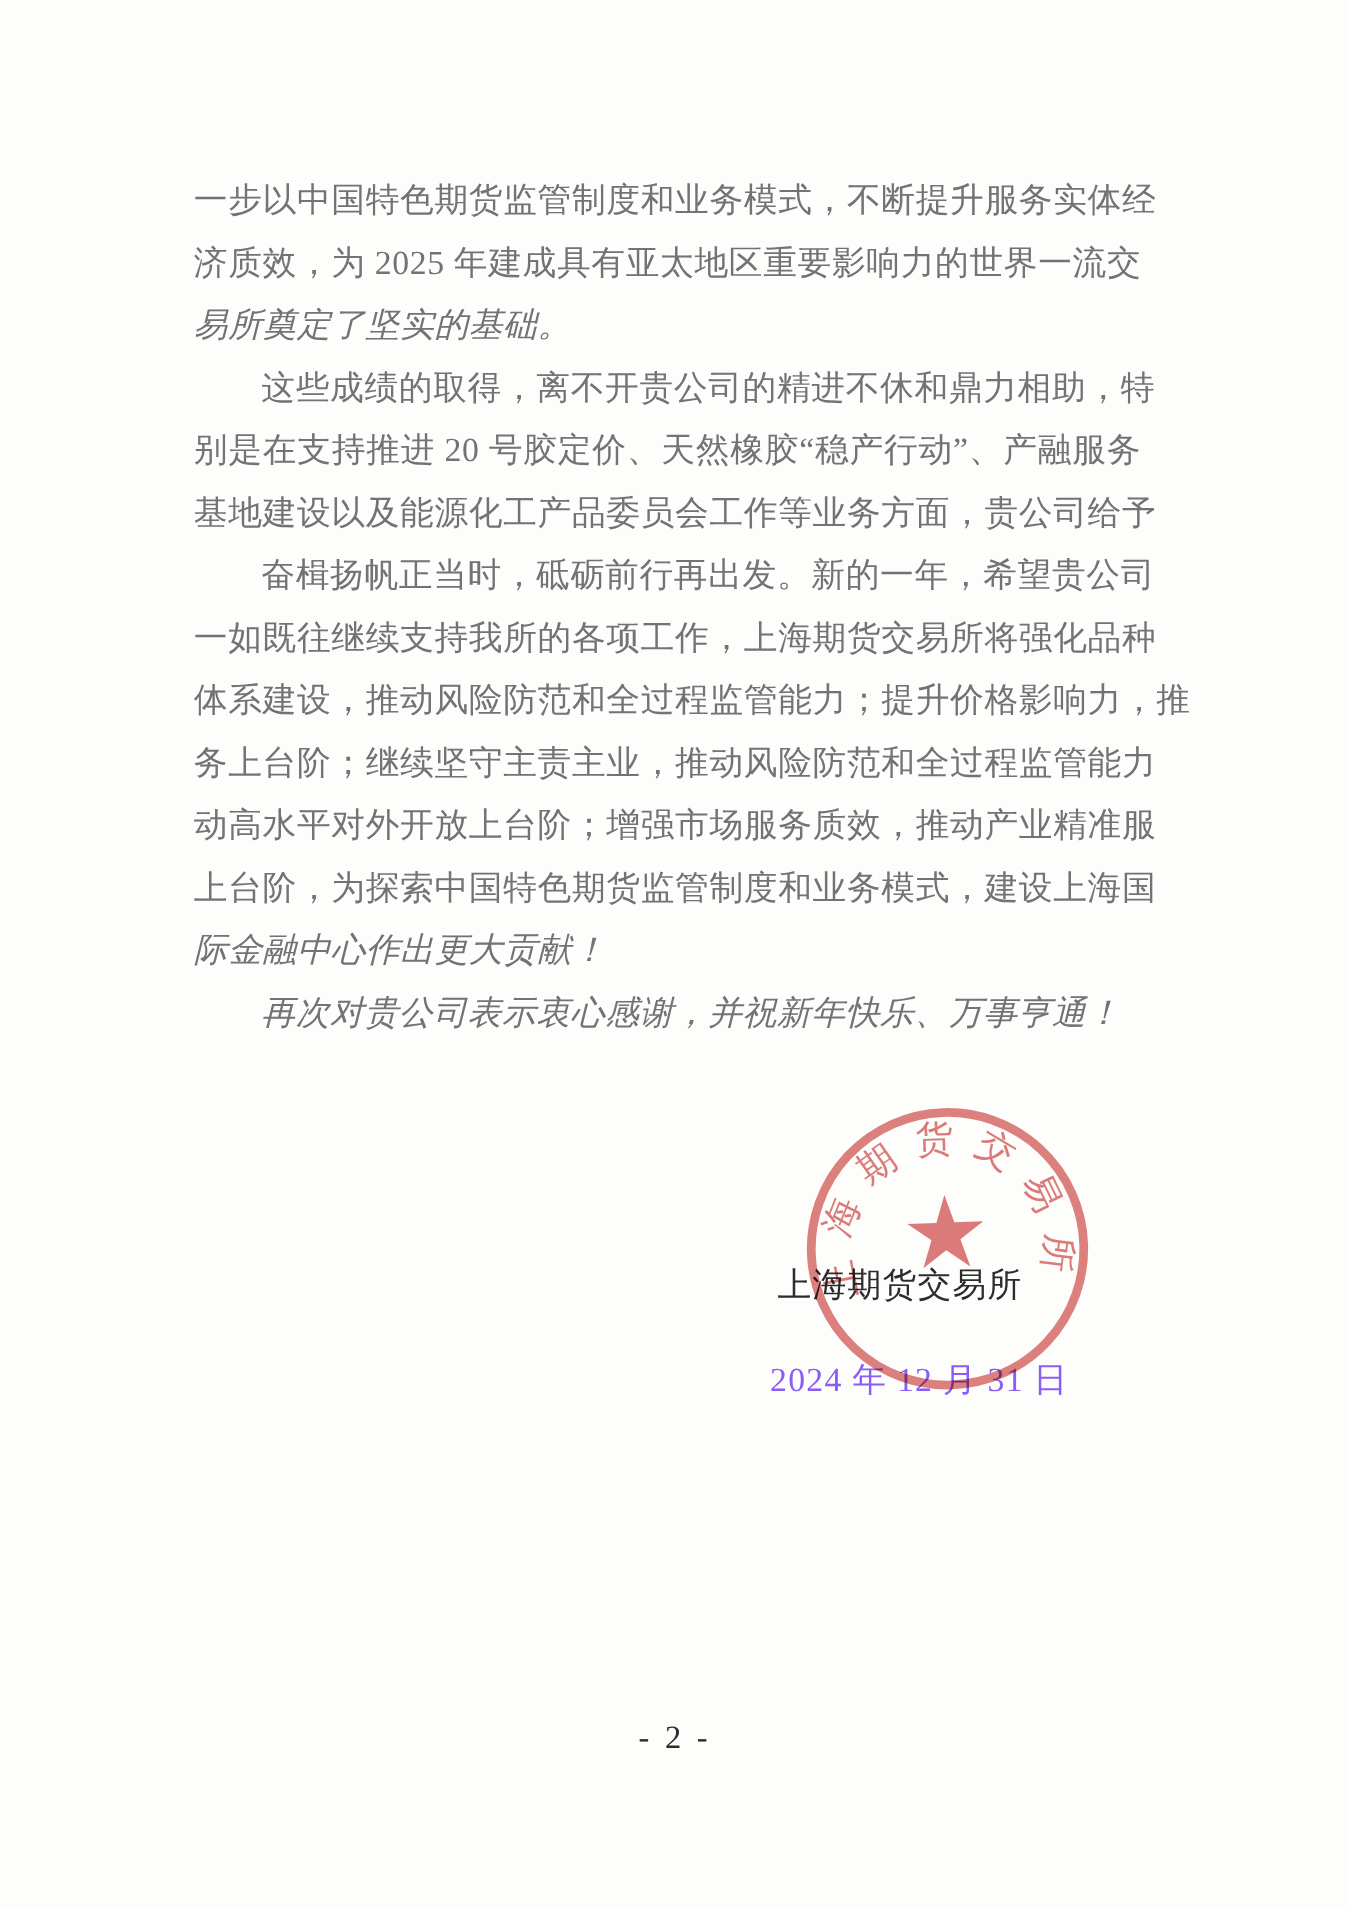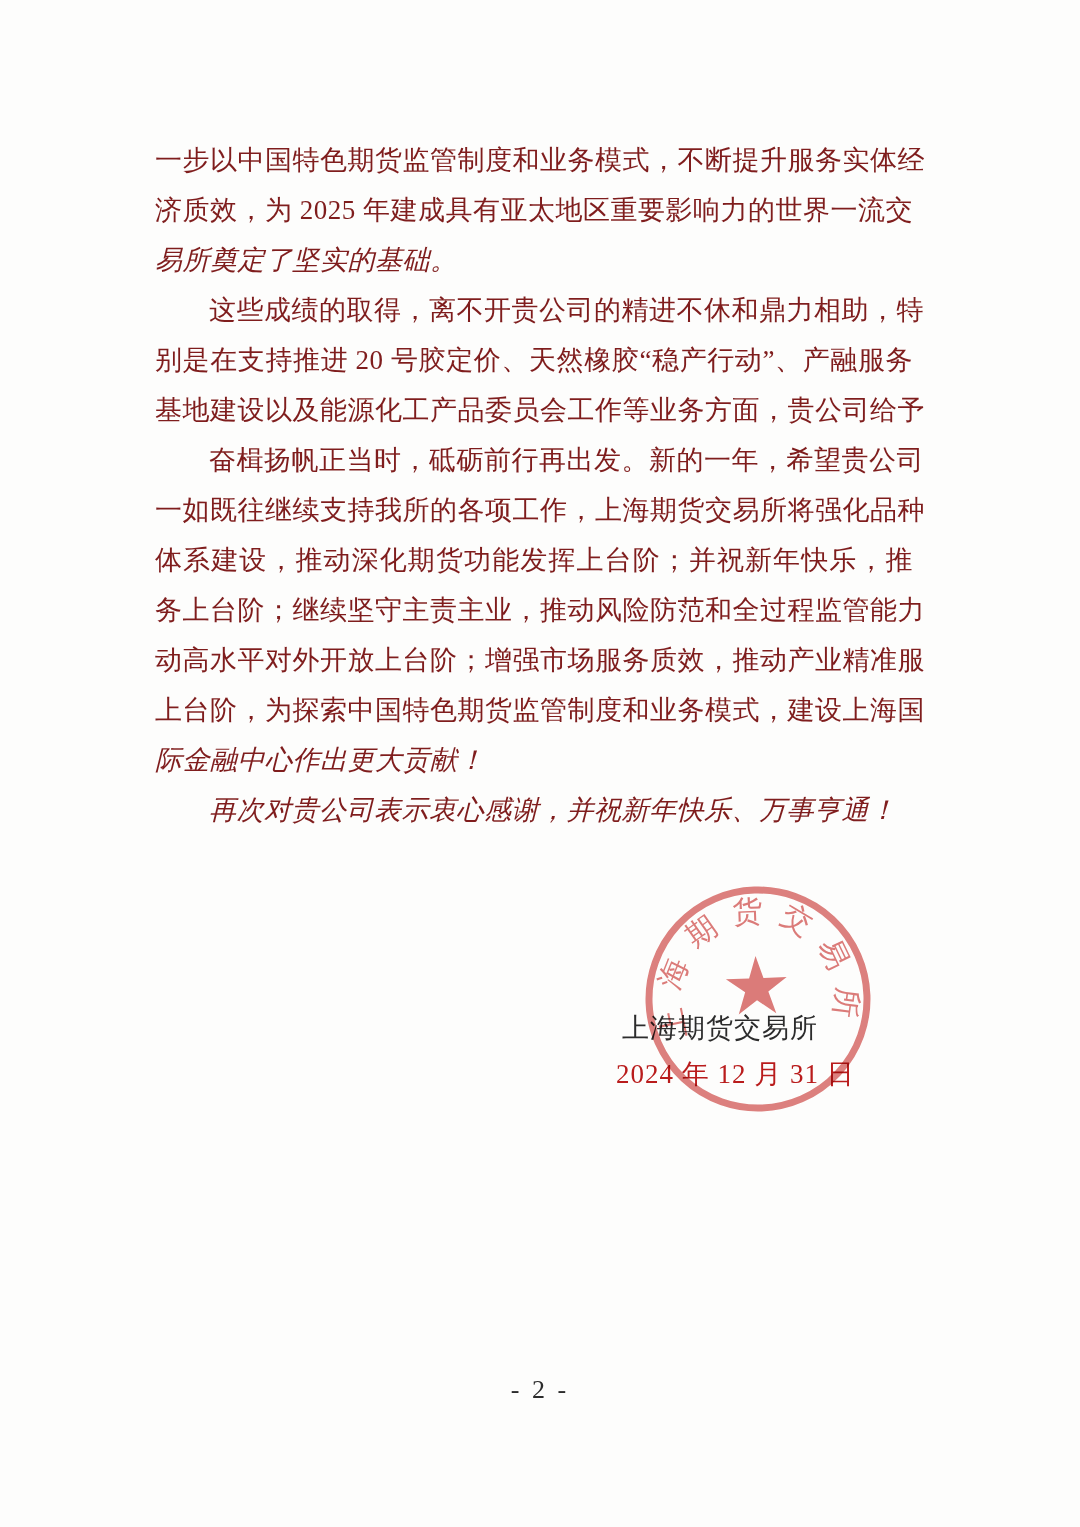--- a/index.html
+++ b/index.html
@@ -13,21 +13,21 @@
   .page {
     position: absolute;
     inset: 0;
     background: #fdfdfc;
   }
   .content {
     position: absolute;
     left: 155px;
     top: 135px;
     width: 758px;
-    color: #7f1d1d;
+    color: #737373;
     font-size: 27px;
   }
   .line {
     height: 50px;
     line-height: 50px;
     text-align: justify;
     text-align-last: justify;
     white-space: nowrap;
     letter-spacing: 0.5px;
   }
@@ -44,24 +44,24 @@
     left: 622px;
     top: 1012px;
     font-size: 27px;
     line-height: 32px;
     color: #2c2c2c;
     letter-spacing: 1px;
   }
   .sig-date {
     position: absolute;
     left: 616px;
-    top: 1058px;
+    top: 1088px;
     font-size: 27px;
     line-height: 32px;
-    color: #b91c1c;
+    color: #8b5cf6;
     letter-spacing: 1px;
   }
   .seal {
     position: absolute;
     left: 642px;
     top: 883px;
     width: 232px;
     height: 232px;
     mix-blend-mode: multiply;
     opacity: 0.88;
@@ -85,21 +85,21 @@
 
   <div class="content">
     <div class="line">一步以中国特色期货监管制度和业务模式，不断提升服务实体经</div>
     <div class="line">济质效，为 2025 年建成具有亚太地区重要影响力的世界一流交</div>
     <div class="line last">易所奠定了坚实的基础。</div>
     <div class="line indent">这些成绩的取得，离不开贵公司的精进不休和鼎力相助，特</div>
     <div class="line">别是在支持推进 20 号胶定价、天然橡胶“稳产行动”、产融服务</div>
     <div class="line">基地建设以及能源化工产品委员会工作等业务方面，贵公司给予</div>
     <div class="line indent">奋楫扬帆正当时，砥砺前行再出发。新的一年，希望贵公司</div>
     <div class="line">一如既往继续支持我所的各项工作，上海期货交易所将强化品种</div>
-    <div class="line">体系建设，推动深化期货功能发挥上台阶；并祝新年快乐，推</div>
+    <div class="line">体系建设，推动风险防范和全过程监管能力；提升价格影响力，推</div>
     <div class="line">务上台阶；继续坚守主责主业，推动风险防范和全过程监管能力</div>
     <div class="line">动高水平对外开放上台阶；增强市场服务质效，推动产业精准服</div>
     <div class="line">上台阶，为探索中国特色期货监管制度和业务模式，建设上海国</div>
     <div class="line last">际金融中心作出更大贡献！</div>
     <div class="line last indent">再次对贵公司表示衷心感谢，并祝新年快乐、万事亨通！</div>
   </div>
 
   <div class="sig-org">上海期货交易所</div>
   <div class="sig-date">2024 年 12 月 31 日</div>
 

